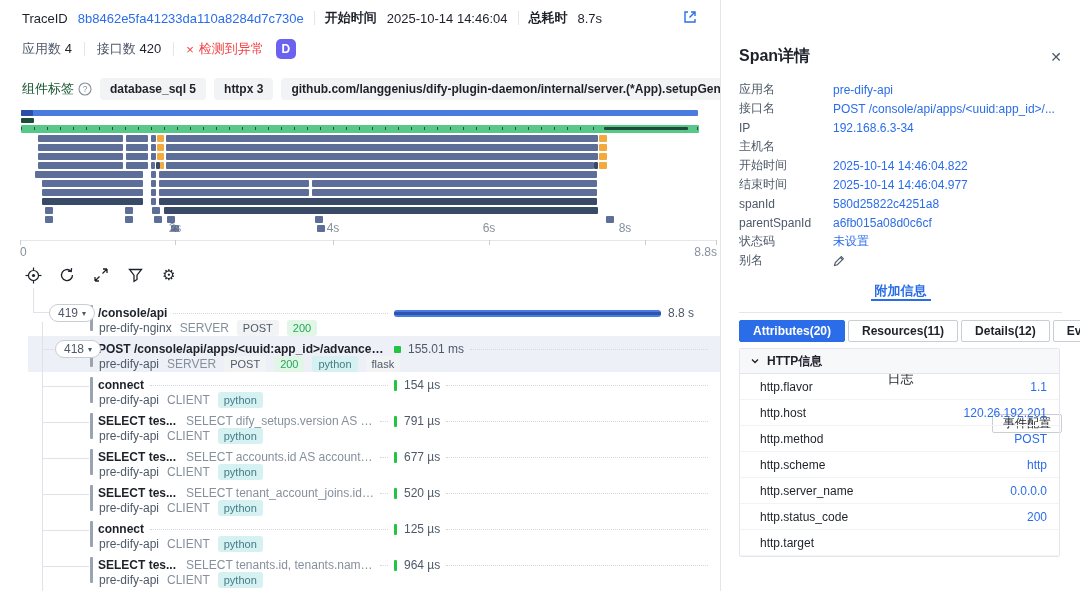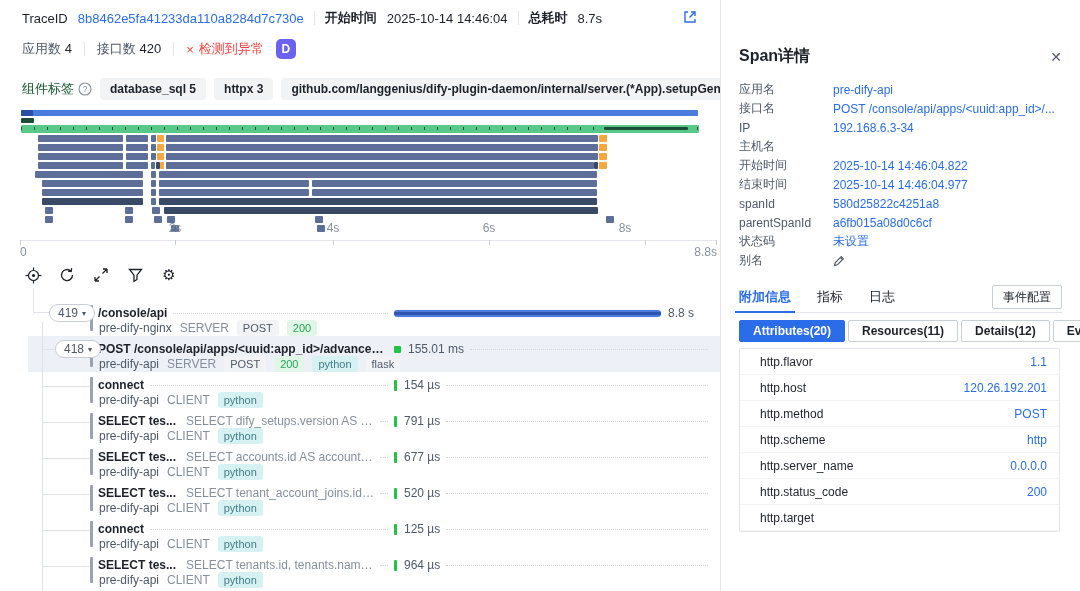--- a/index.html
+++ b/index.html
@@ -75,21 +75,21 @@
   
   .right-pane{position:absolute;left:720px;top:0;width:359px;height:591px;border-left:1px solid #e5e6eb;background:#fff;}
   .panel-head{position:absolute;top:46px;left:18px;right:18px;display:flex;align-items:center;justify-content:space-between;}
   .panel-title{font-size:16px;font-weight:bold;margin:0;}
   .close{font-size:14px;color:#4e5969;cursor:pointer;line-height:14px;}
   .fields{position:absolute;top:80px;left:18px;right:16px;}
   .frow{display:flex;height:19px;align-items:center;font-size:12px;}
   .flabel{width:94px;color:#4e5969;flex:none;}
   .fvalue{color:var(--accent);white-space:nowrap;overflow:hidden;text-overflow:ellipsis;cursor:pointer;}
   .editpen{display:flex;align-items:center;cursor:pointer;}
-  .tabsrow{position:absolute;top:282px;left:18px;right:18px;height:30px;border-bottom:1px solid #e5e6eb;display:flex;gap:26px;align-items:center;}
+  .tabsrow{position:absolute;top:282px;left:18px;right:18px;height:30px;border-bottom:1px solid #e5e6eb;display:flex;gap:26px;align-items:center;flex-direction:column;}
   .tab{font-size:13px;color:#1d2129;position:relative;height:100%;display:flex;align-items:center;cursor:pointer;}
   .tab.active{color:var(--accent);font-weight:bold;}
   .tab.active::after{content:'';position:absolute;left:-4px;right:-4px;bottom:-1px;height:2px;background:var(--accent);}
   .action-btn{margin-left:auto;border:1px solid #c9cdd4;border-radius:2px;font-size:12px;height:24px;padding:0 10px;background:#fff;
               color:#1d2129;cursor:pointer;font-family:inherit;}
   .chipsrow{position:absolute;top:320px;left:18px;display:flex;gap:3px;}
   .fchip{border:1px solid #c9cdd4;background:#fff;border-radius:2px;font-size:12px;font-weight:bold;color:#1d2129;
          padding:3px 13px;cursor:pointer;white-space:nowrap;}
   .fchip.active{background:var(--accent);border-color:var(--accent);color:#fff;}
   .attrbox{position:absolute;top:348px;left:18px;right:20px;border:1px solid #e5e6eb;border-radius:2px;overflow:hidden;}
@@ -484,20 +484,26 @@
         <span class="tab">日志</span>
         <button class="action-btn">事件配置</button>
       </div>
     <div class="chipsrow" id="chips">
         <span class="fchip active">Attributes(20)</span>
         <span class="fchip">Resources(11)</span>
         <span class="fchip">Details(12)</span>
         <span class="fchip">Events(0)</span>
       </div>
     <div class="attrbox">
+      <div class="attrhead">
+        <svg width="10" height="10" viewBox="0 0 10 10" fill="none" stroke="#1d2129" stroke-width="1.3">
+          <polyline points="2,3.5 5,6.5 8,3.5"></polyline>
+        </svg>
+        <span>HTTP信息</span>
+      </div>
       <div id="attrs">
           <div class="arow">
             <span class="akey">http.flavor</span>
             <span class="aval">1.1</span>
           </div>
           <div class="arow">
             <span class="akey">http.host</span>
             <span class="aval">120.26.192.201</span>
           </div>
           <div class="arow">

